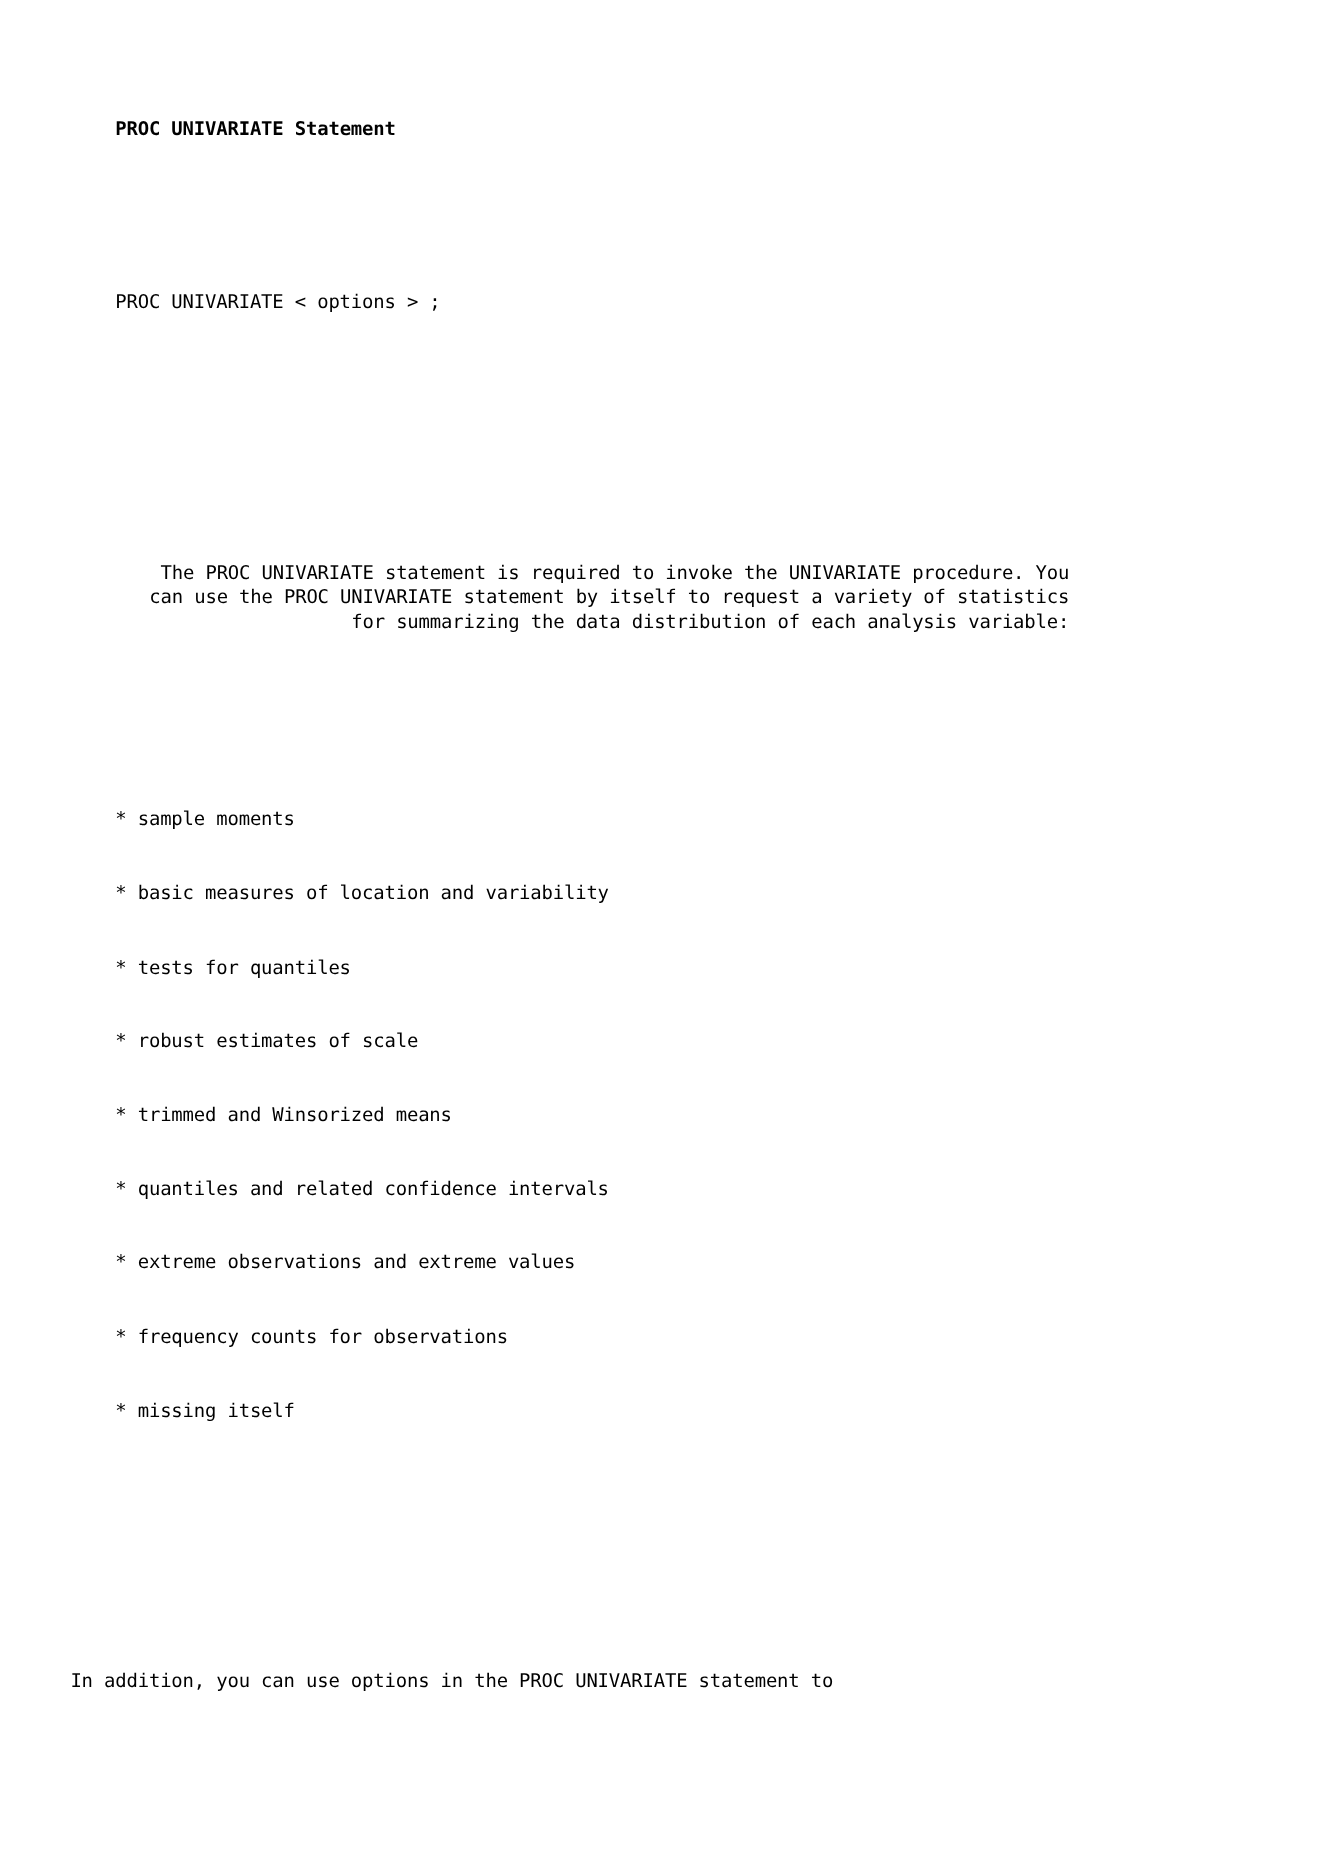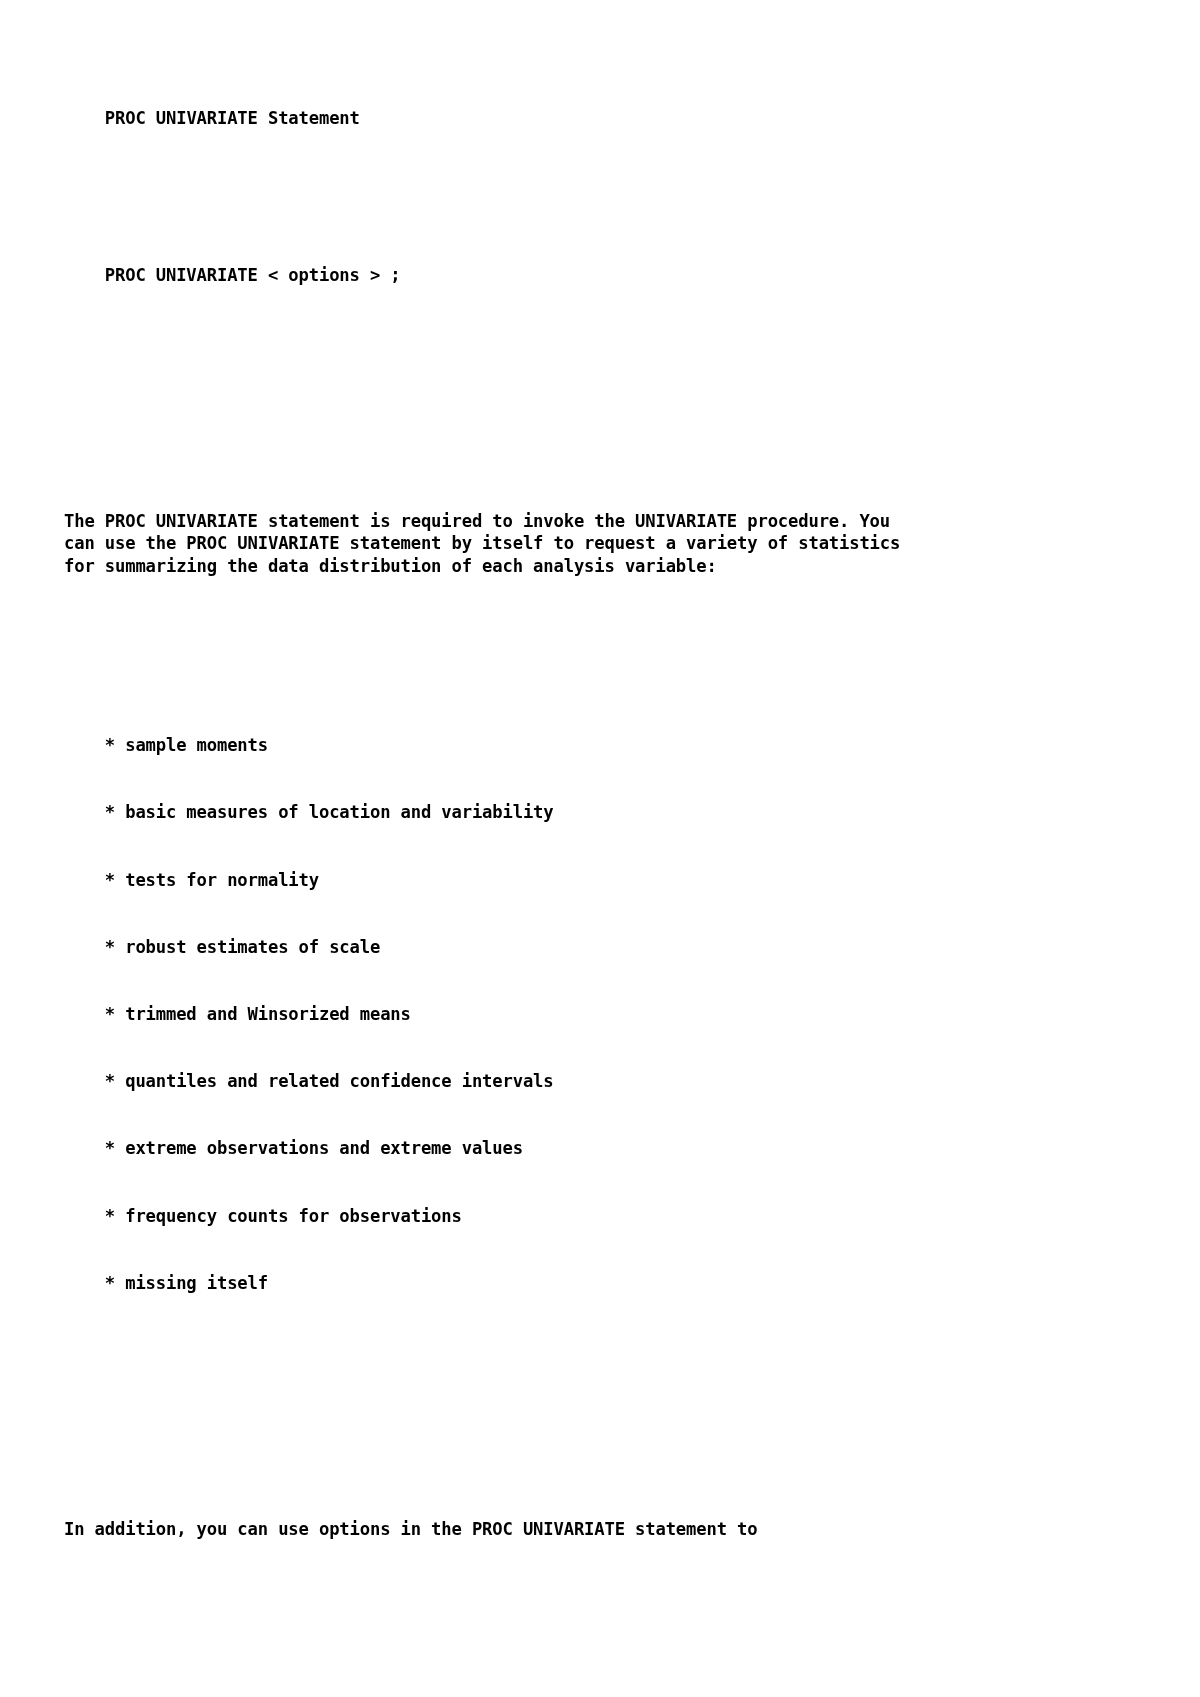--- a/index.html
+++ b/index.html
@@ -37,26 +37,27 @@
     margin: 0 0 0 0;
     white-space: pre;
   }
   .blank {
     display: block;
     height: 22.4px;
   }
   .line {
     display: block;
     white-space: pre;
-    font-weight: 700;
+    font-weight: 400;
   }
   .para {
     display: block;
     white-space: pre-wrap;
-    font-weight: 700;
+    font-weight: 400;
+    text-align: right;
   }
 </style>
 </head>
 <body>
 
 <div class="page">
   <div class="doc">
 
     <span class="heading">PROC UNIVARIATE Statement</span>
 
@@ -68,21 +69,21 @@
     <span class="blank"></span>
 
     <span class="para">The PROC UNIVARIATE statement is required to invoke the UNIVARIATE procedure. You
 can use the PROC UNIVARIATE statement by itself to request a variety of statistics
 for summarizing the data distribution of each analysis variable:</span>
 
     <span class="blank"></span>
 
     <span class="line">    * sample moments</span>
     <span class="line">    * basic measures of location and variability</span>
-    <span class="line">    * tests for normality</span>
+    <span class="line">    * tests for quantiles</span>
     <span class="line">    * robust estimates of scale</span>
     <span class="line">    * trimmed and Winsorized means</span>
     <span class="line">    * quantiles and related confidence intervals</span>
     <span class="line">    * extreme observations and extreme values</span>
     <span class="line">    * frequency counts for observations</span>
     <span class="line">    * missing itself</span>
 
     <span class="blank"></span>
     <span class="blank"></span>
 

